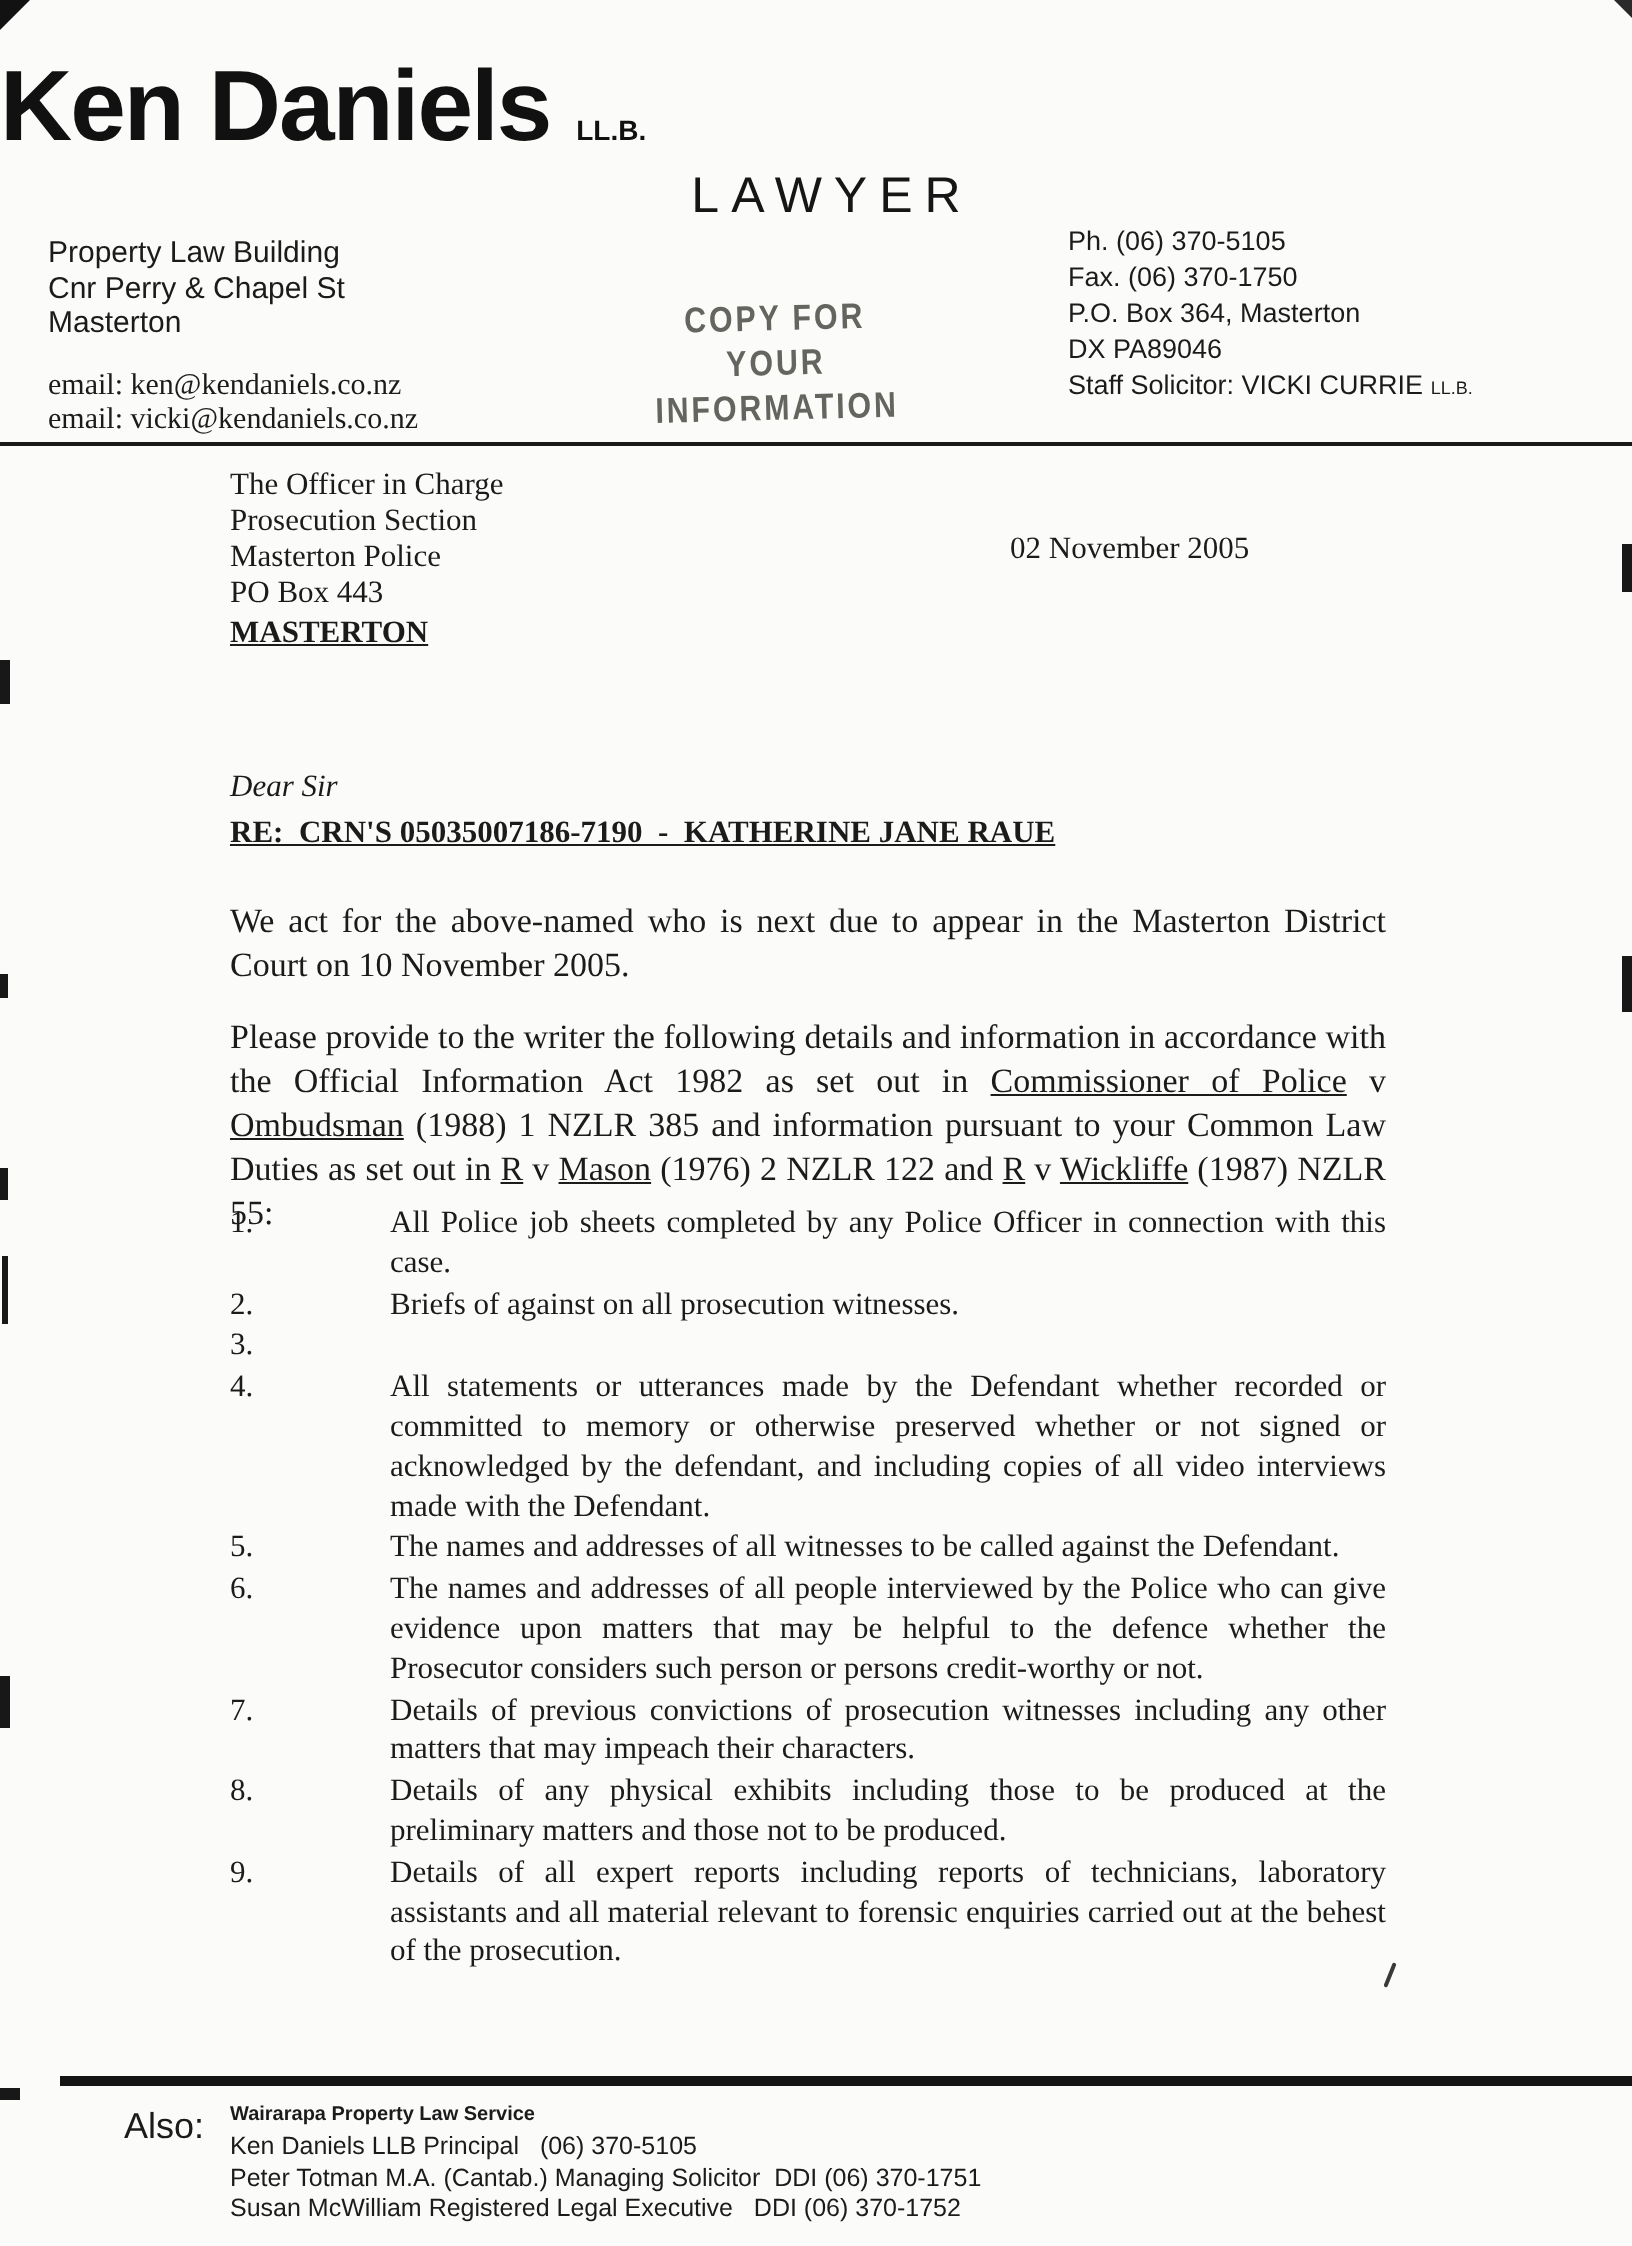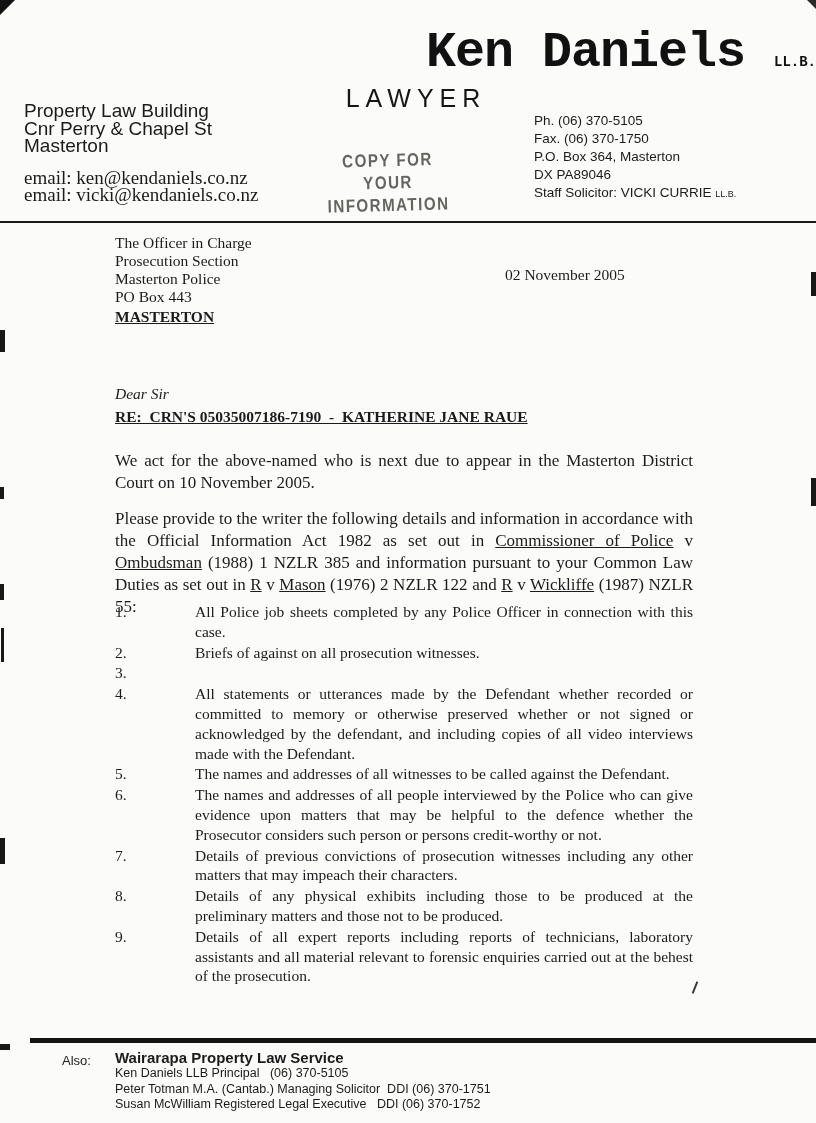--- a/index.html
+++ b/index.html
@@ -4,33 +4,33 @@
 <style>
   html,body { margin:0; padding:0; background:#ffffff; }
   .page {
     position:relative; width:816px; height:1123px;
     background:#fbfbfa; overflow:hidden;
     color:#1b1b1b;
     font-family:"Liberation Serif", serif;
   }
   
   .letter-name {
-    position:absolute; top:24px; left:0; right:0; text-align:right;
-    font-family:Liberation Mono, monospace; font-weight:700;
+    position:absolute; top:24px; left:0; right:0; text-align:left;
+    font-family:Liberation Sans, sans-serif; font-weight:700;
     font-size:50px; letter-spacing:-1px; color:#111;
   }
   .letter-name .suffix { font-size:14px; font-weight:700; letter-spacing:0; }
   .lawyer-role {
     position:absolute; top:84px; left:16px; right:0; text-align:center;
     font-family:"Liberation Sans", sans-serif; font-weight:400;
     font-size:25px; letter-spacing:6px; color:#161616;
   }
   .contact-left {
-    position:absolute; top:102px; left:24px;
-    font-family:"Liberation Sans", sans-serif; font-size:19px; line-height:17.5px;
+    position:absolute; top:118px; left:24px;
+    font-family:"Liberation Sans", sans-serif; font-size:15px; line-height:17.5px;
   }
   .contact-left .emails { margin-top:14px;font-family:Liberation Serif, serif; }
   .copy-stamp {
     position:absolute; top:153px; left:318px; width:140px; text-align:center;
     font-family:"Liberation Sans", sans-serif; font-weight:700;
     font-size:16px; letter-spacing:1.5px; line-height:20px;
     color:#555550; transform:rotate(-1.5deg) scale(0.95,1.12); opacity:.9;
   }
   .contact-right {
     position:absolute; top:112px; left:534px;
@@ -57,27 +57,27 @@
   .para2 { top:508px; }
   .u { text-decoration:underline; }
   .request-list { position:absolute; top:602px; left:115px; width:578px; font-size:15.5px; }
   .list-item { display:flex; margin-bottom:1px; }
   .list-item .num { flex:0 0 80px; line-height:19.8px; }
   .list-item .txt { flex:1; text-align:justify; line-height:19.8px; }
   
   .footer-rule { position:absolute; top:1038px; left:30px; width:786px; height:5px; background:#141414; }
   .footer-also {
     position:absolute; top:1053px; left:62px;
-    font-family:"Liberation Sans", sans-serif; font-size:13px; font-weight:400;
+    font-family:"Liberation Sans", sans-serif; font-size:18px; font-weight:400;
   }
   .footer-firm {
     position:absolute; top:1050px; left:115px;
     font-family:"Liberation Sans", sans-serif; font-size:12.5px; line-height:15.8px;
   }
-  .footer-firm .firm-name { font-weight:700; font-size:15px; }
+  .footer-firm .firm-name { font-weight:700; font-size:10px; }
   
   .artifact { position:absolute; background:#181818; }
   .corner-tl { top:0; left:0; width:0; height:0; background:none;
     border-top:15px solid #121212; border-right:15px solid transparent; }
   .corner-tr { top:0; right:0; width:0; height:0; background:none;
     border-top:9px solid #2a2a2a; border-left:9px solid transparent; }
   .tick { background:#3a3a3a; transform:rotate(22deg); border-radius:1px; }
 </style>
 </head>
 <body>

